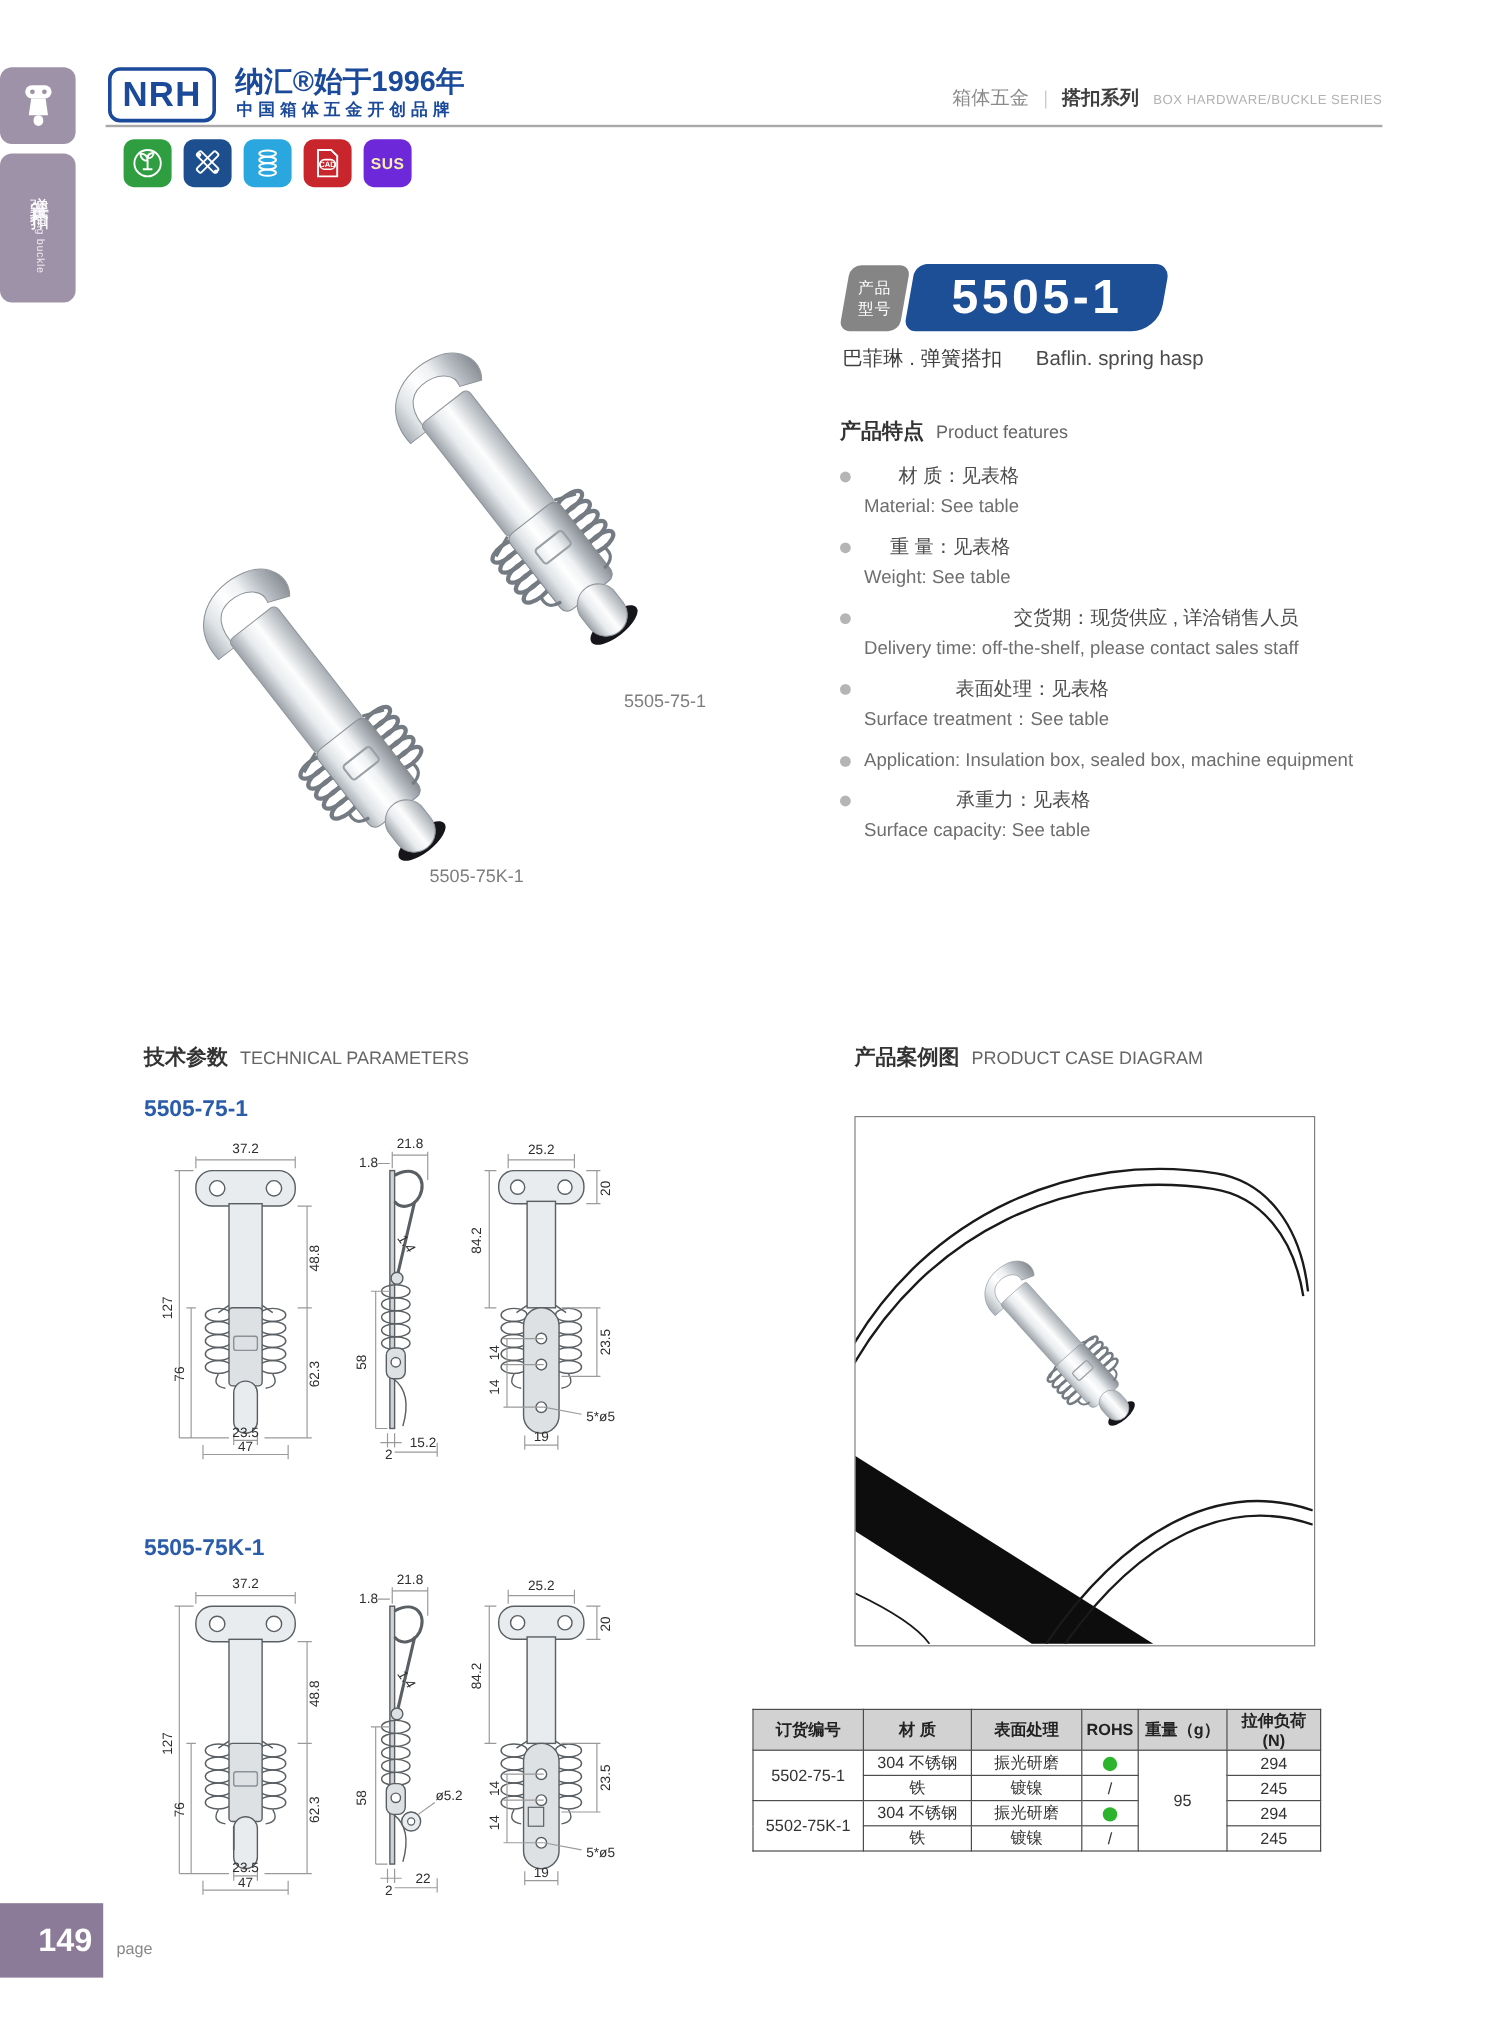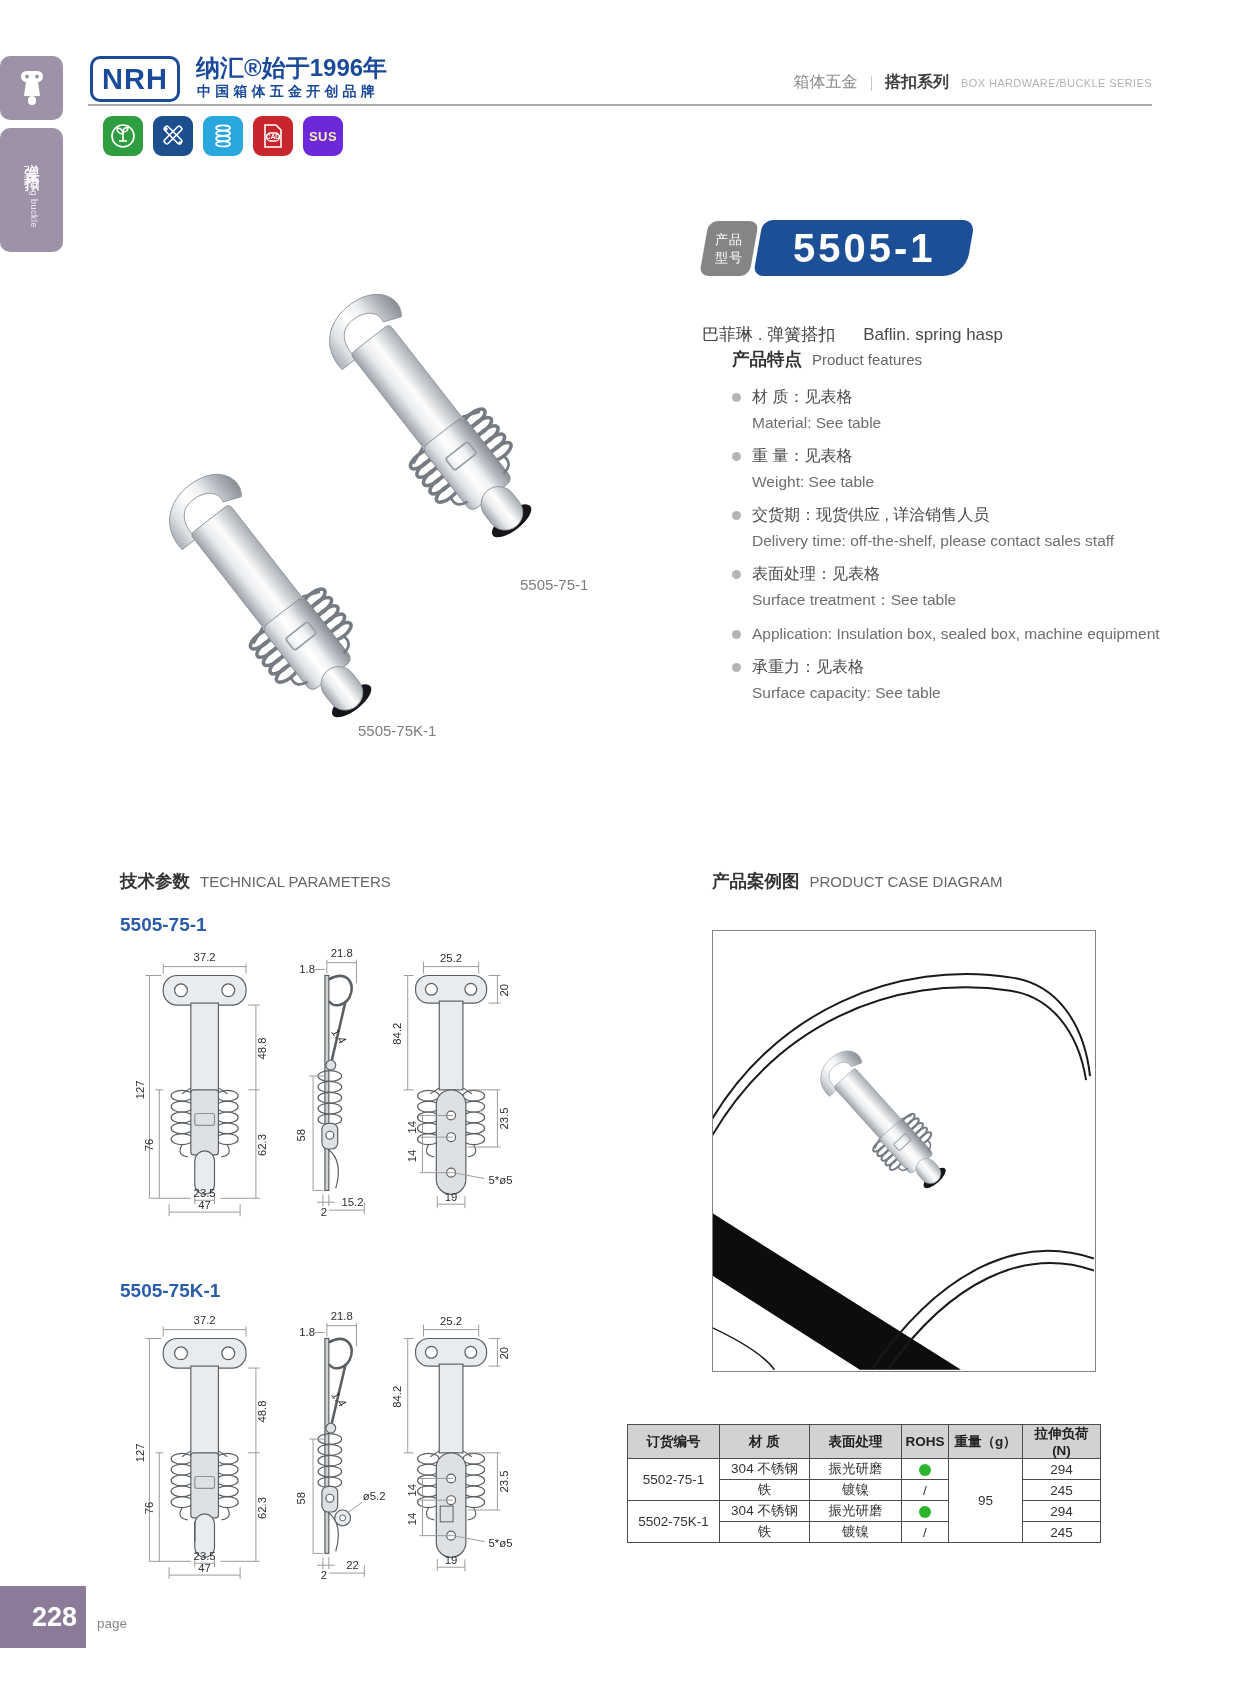--- a/index.html
+++ b/index.html
@@ -45,26 +45,26 @@
   .photo-label.l2 { left:358px; top:722px; }
 
   
   .model-tag { position:absolute; left:704px; top:221px; width:50px; height:55px; background:#858585;
                border-radius:9px; transform:skewX(-10deg); display:flex; align-items:center; justify-content:center; }
   .model-tag .t { transform:skewX(10deg); color:#fff; font-size:13px; line-height:1.35; text-align:center; letter-spacing:1px; }
   .model-banner { position:absolute; left:758px; top:220px; width:212px; height:56px; background:#1d4f96;
                   border-radius:10px 12px 22px 10px; transform:skewX(-10deg);
                   display:flex; align-items:center; justify-content:center; }
   .model-banner .num { transform:skewX(10deg); color:#fff; font-size:40px; font-weight:bold; letter-spacing:3px; }
-  .subtitle { position:absolute; left:702px; top:287px; display:flex; gap:28px; align-items:baseline;margin-top:36px; }
+  .subtitle { position:absolute; left:702px; top:287px; display:flex; gap:28px; align-items:baseline; }
   .subtitle .cn { font-size:17px; color:#3f3f3f; }
   .subtitle .en { font-size:17px; color:#4a4a4a; }
 
   
-  .features { position:absolute; left:732px; top:347px; width:478px; }
+  .features { position:absolute; left:700px; top:347px; width:478px;text-align:right; }
   .sec-title { display:flex; align-items:baseline; gap:10px; }
   .sec-title .cn { font-size:17.5px; font-weight:bold; color:#333; }
   .sec-title .en { font-size:15px; color:#666; }
   .feat-list { margin-top:16px; }
   .feat-item { display:flex; gap:11px; margin-bottom:13px; }
   .feat-dot { flex:0 0 9px; width:9px; height:9px; border-radius:50%; background:#b5b5b5; margin-top:6px; }
   .feat-cn { font-size:16px; color:#4c4c4c; margin-bottom:5px; }
   .feat-en { font-size:15.5px; color:#6e6e6e; line-height:1.3; }
 
   
@@ -501,17 +501,17 @@
       <tr>
         <td>铁</td>
         <td>镀镍</td>
         <td>/</td>
         <td>245</td>
       </tr>
     </tbody>
   </table>
 
   <div class="page-num-box">
-    <span class="n">228</span>
+    <span class="n">149</span>
   </div>
   <div class="page-word">page</div>
 
 </div>
 
 </body></html>

